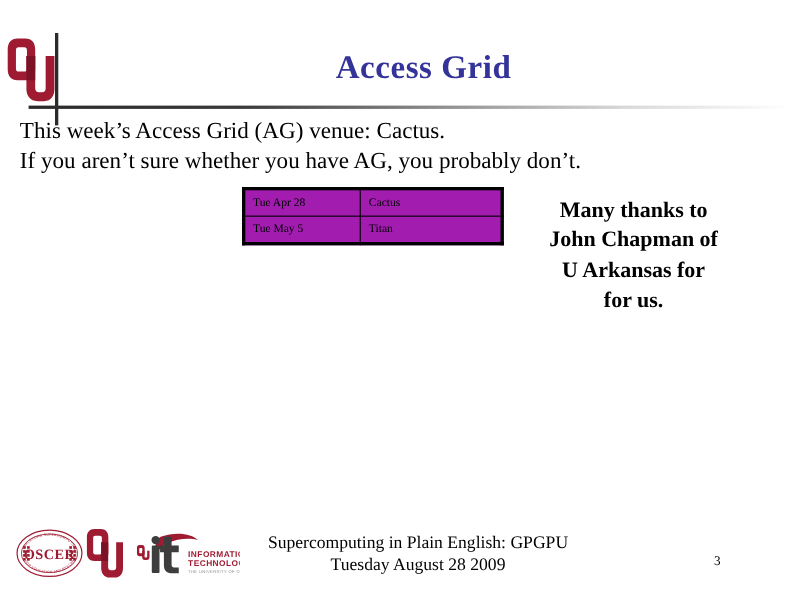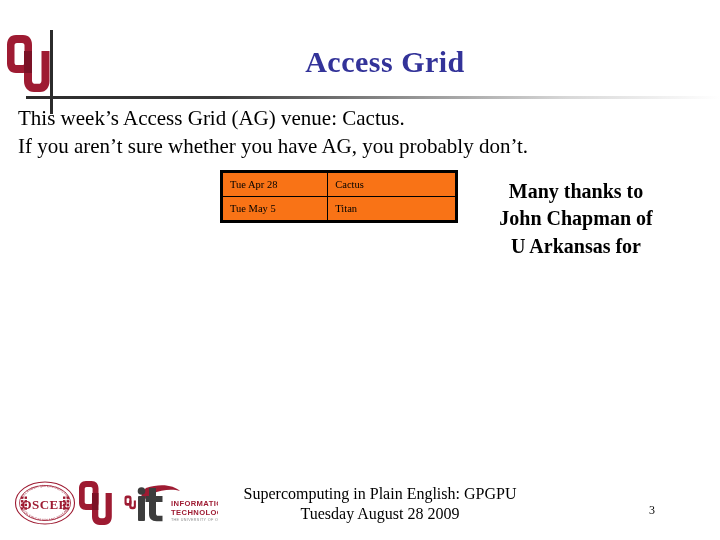--- a/index.html
+++ b/index.html
@@ -79,21 +79,21 @@
   }
 
   
   .sched-table {
     position: absolute;
     left: 220px;
     top: 170px;
     width: 238px;
     border-collapse: collapse;
     border: 3px solid #000000;
-    background: #f97316;
+    background: #a21caf;
   }
   .sched-table td {
     border: 1px solid #000000;
     font-size: 10.5px;
     font-family: "Liberation Serif", "DejaVu Serif", serif;
     color: #000000;
     padding: 3px 6px 3px 7px;
     height: 17px;
     vertical-align: middle;
   }
@@ -184,20 +184,21 @@
         <td class="col-date">Tue May 5</td>
         <td class="col-venue">Titan</td>
       </tr>
     </tbody>
   </table>
 
   <div class="thanks">
     <span class="ln">Many thanks to</span>
     <span class="ln">John Chapman of</span>
     <span class="ln">U Arkansas for</span>
+    <span class="ln">for us.</span>
   </div>
 
   <div class="footer-text">
     <span class="ln">Supercomputing in Plain English: GPGPU</span>
     <span class="ln">Tuesday August 28 2009</span>
   </div>
 
   <div class="page-number">3</div>
 
   <div class="footer-logos">

